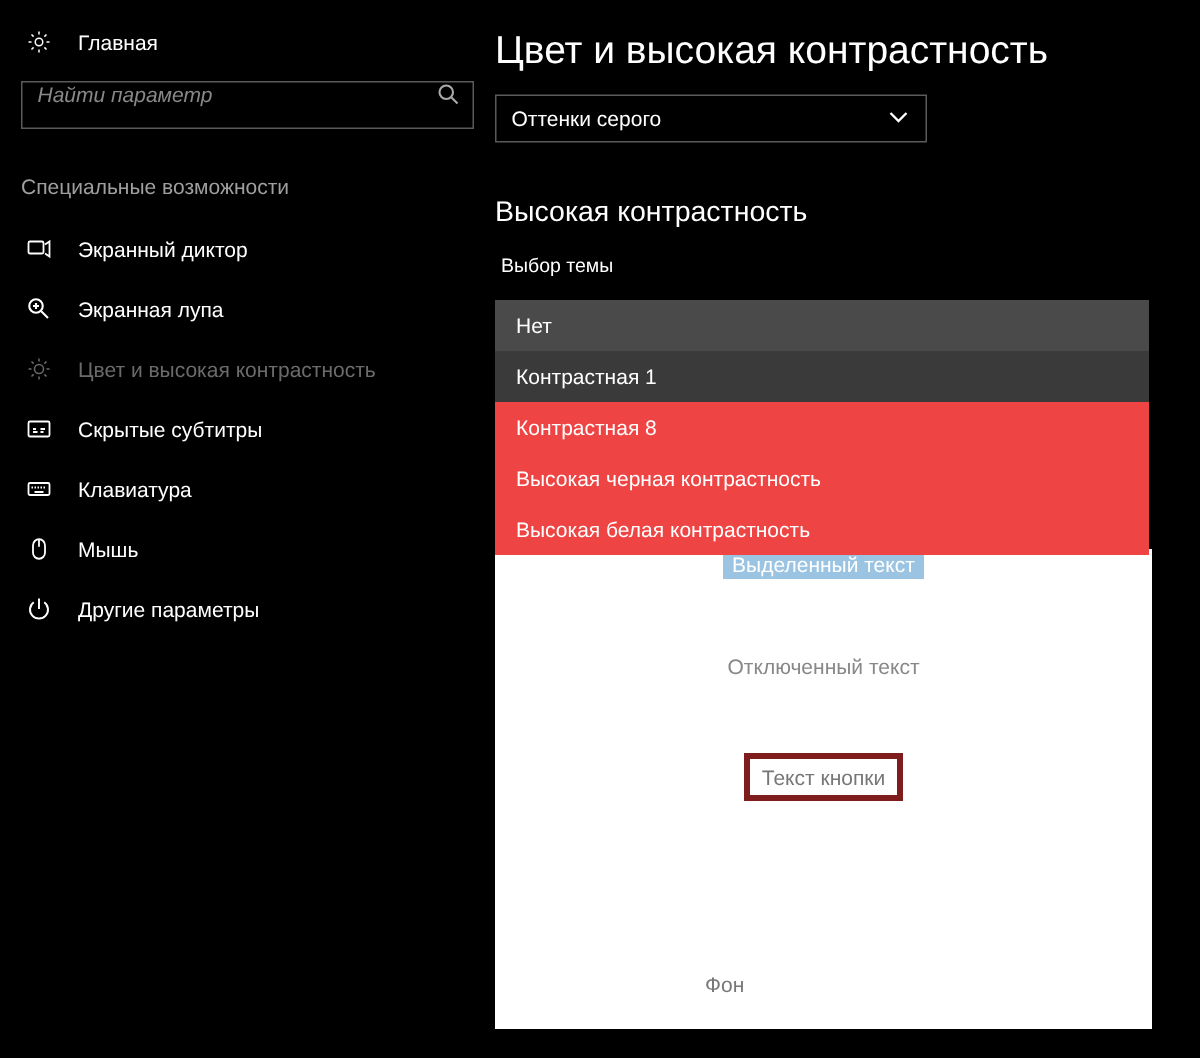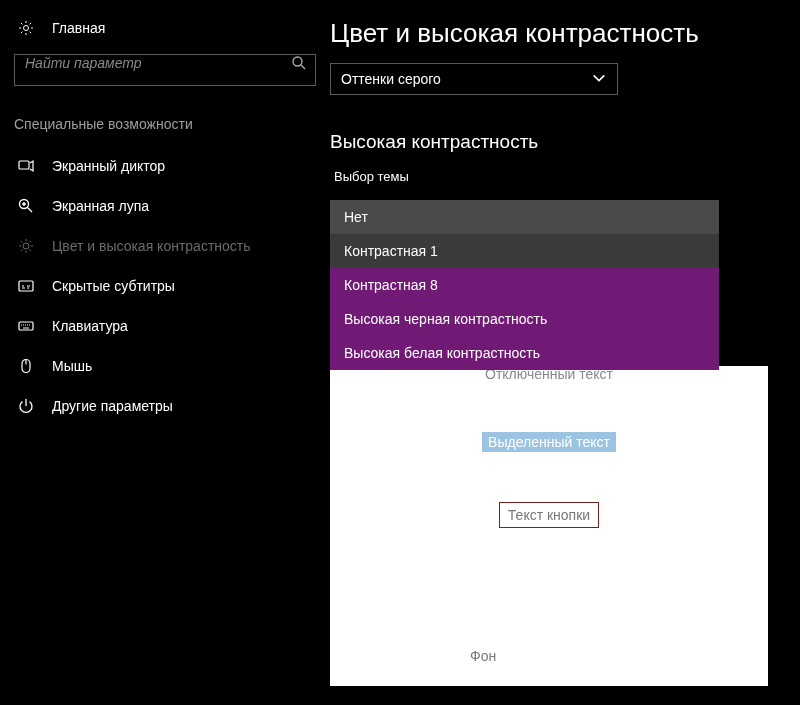--- a/index.html
+++ b/index.html
@@ -78,22 +78,22 @@
   font-size: 19px; font-weight: 400;
   padding-bottom: 16px;
 }
 
 .field-label { font-size: 13px; padding-bottom: 2px; margin-left: 4px; }
 
 
 .dropdown-list {
   position: absolute;
   left: 0; top: 200px;
-  width: 389px;
-  background: #701a75;
+  width: 436px;
+  background: #ef4444;
   z-index: 5;
 }
 .dropdown-option {
   padding: 9px 14px;
   font-size: 14px;
   color: #fff;
 }
 .dropdown-option.sel { background: #4a4a4a; }
 .dropdown-option.hover { background: #3a3a3a; }
 
@@ -104,21 +104,21 @@
   height: 320px;
   position: relative;
   color: #666;
 }
 .preview .row { text-align: center; margin-top: 50px; font-size: 14px; color:#888; }
 .preview .highlight {
   display: inline-block; background: #9bc4e2; color: #fff;
   padding: 2px 6px;
 }
 .preview .btn {
-  display: inline-block; border:1px solid #7f1d1d; padding: 4px 8px; color:#777;
+  display: inline-block; border:4px solid #7f1d1d; padding: 4px 8px; color:#777;
 }
 .preview .bgrow { position:absolute; bottom:22px; left:140px; color:#777; }
 
 svg { width:16px; height:16px; }
 </style>
 </head>
 <body>
 
 <div class="container">
 
@@ -236,20 +236,20 @@
 
     <div class="dropdown-list">
       <div class="dropdown-option sel">Нет</div>
       <div class="dropdown-option hover">Контрастная 1</div>
       <div class="dropdown-option">Контрастная 8</div>
       <div class="dropdown-option">Высокая черная контрастность</div>
       <div class="dropdown-option">Высокая белая контрастность</div>
     </div>
 
     <div class="preview">
+      <div class="row"><span class="highlight">Выделенный текст</span></div>
       <div class="row">Отключенный текст</div>
-      <div class="row"><span class="highlight">Выделенный текст</span></div>
       <div class="row"><span class="btn">Текст кнопки</span></div>
       <div class="bgrow">Фон</div>
     </div>
 
   </div>
 </div>
 
 </body></html>

